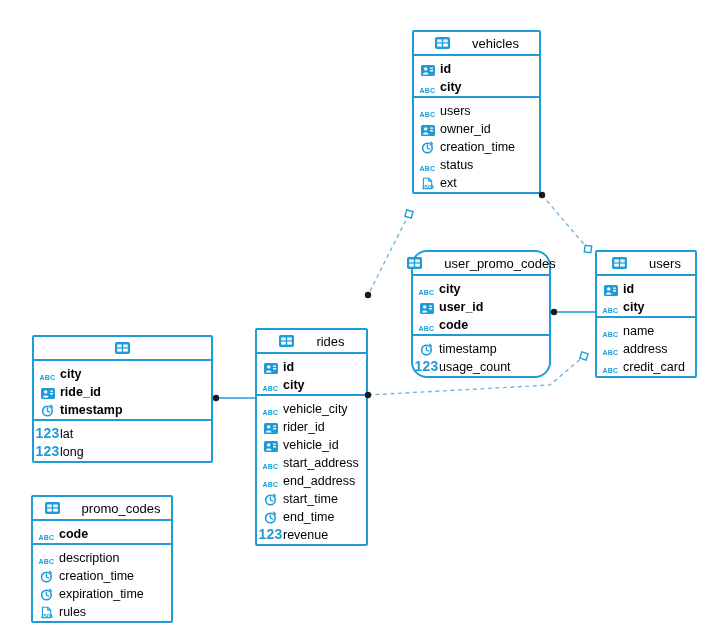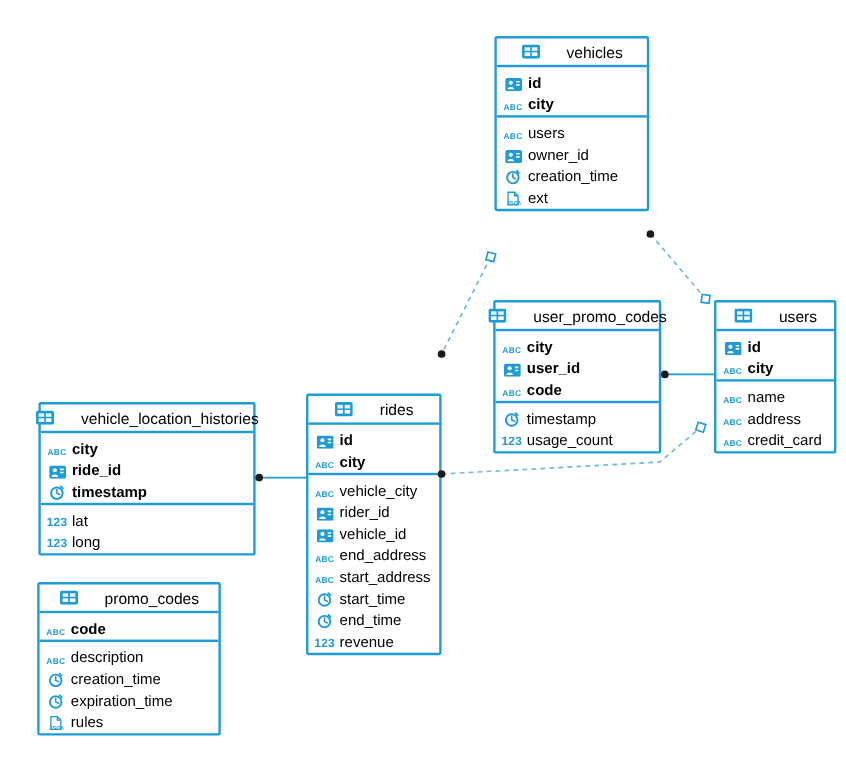--- a/index.html
+++ b/index.html
@@ -17,21 +17,21 @@
   }
   .section{padding:2px 0;}
   .section.keys{border-bottom:2px solid var(--blue);}
   .row{
     display:flex;align-items:flex-end;gap:4px;height:18px;
     padding:0 6px 0 5px;font-size:12.5px;white-space:nowrap;
   }
   .row.key{font-weight:bold;}
   .cicon{width:17px;min-width:17px;display:flex;align-items:center;justify-content:center;}
   .abc-glyph{font-size:7px;font-weight:700;color:var(--blue);letter-spacing:.2px;}
-  .num-glyph{font-size:10px;font-weight:700;color:var(--blue);letter-spacing:.2px;}
+  .num-glyph{font-size:14px;font-weight:700;color:var(--blue);letter-spacing:.2px;}
   #wires{position:absolute;left:0;top:0;pointer-events:none;}
   .wire-dashed{stroke:var(--dash);stroke-width:1.4;fill:none;stroke-dasharray:4 3.5;}
   .wire-solid{stroke:var(--blue);stroke-width:1.6;fill:none;}
   .wire-dot{fill:var(--dot);}
   .wire-square{fill:#fff;stroke:var(--blue);stroke-width:1.4;}
   .hlabel{display:inline-block;}
 </style>
 </head>
 <body>
 
@@ -93,31 +93,37 @@
             <svg width="13" height="13" viewBox="0 0 13 13">
               <circle cx="6.4" cy="7" r="4.8" fill="#fff" stroke="#1e9cd8" stroke-width="1.6"></circle>
               <path d="M6.4 7 L6.4 3.9 M6.4 7 L8.8 8.1" stroke="#1e9cd8" stroke-width="1.3" stroke-linecap="round" fill="none"></path>
               <path d="M9.7 1.3 L11.4 3" stroke="#1e9cd8" stroke-width="1.5" stroke-linecap="round"></path>
             </svg>
           </span>
           <span>creation_time</span>
         </div>
         <div class="row">
           <span class="cicon">
+            <span class="abc-glyph">ABC</span>
+          </span>
+          <span>status</span>
+        </div>
+        <div class="row">
+          <span class="cicon">
             <svg width="13" height="13" viewBox="0 0 13 13">
               <path d="M2.4 1.2 h5.4 l2.9 2.9 V11.8 h-8.3 z" fill="#fff" stroke="#1e9cd8" stroke-width="1.1"></path>
               <path d="M7.8 1.2 v2.9 h2.9" fill="none" stroke="#1e9cd8" stroke-width="1.1"></path>
               <text x="1" y="12.2" font-size="4.8" font-weight="bold" fill="#1e9cd8" font-family="Liberation Sans, sans-serif">JSON</text>
             </svg>
           </span>
           <span>ext</span>
         </div>
       </div>
     </div>
-    <div class="table-node" style="left: 411px; top: 250px; width: 140px;">
+    <div class="table-node" style="left: 411px; top: 250px; width: 140px; border-radius: 16px;">
       <div class="node-header">
         <span class="cicon">
           <svg width="15" height="12" viewBox="0 0 15 12">
             <rect width="15" height="12" rx="1.8" fill="#1e9cd8"></rect>
             <rect x="2.2" y="2.4" width="4.6" height="3" fill="#e4f3fb"></rect>
             <rect x="8.2" y="2.4" width="4.6" height="3" fill="#e4f3fb"></rect>
             <rect x="2.2" y="6.6" width="4.6" height="3" fill="#ffffff"></rect>
             <rect x="8.2" y="6.6" width="4.6" height="3" fill="#ffffff"></rect>
           </svg>
         </span>
@@ -283,30 +289,30 @@
               <rect x="9" y="2.5" width="3.1" height="1.3" rx="0.4" fill="#fff"></rect>
               <rect x="9" y="5.1" width="3.1" height="1.3" rx="0.4" fill="#fff"></rect>
             </svg>
           </span>
           <span>vehicle_id</span>
         </div>
         <div class="row">
           <span class="cicon">
             <span class="abc-glyph">ABC</span>
           </span>
+          <span>start_address</span>
+        </div>
+        <div class="row">
+          <span class="cicon">
+            <span class="abc-glyph">ABC</span>
+          </span>
           <span>end_address</span>
         </div>
         <div class="row">
           <span class="cicon">
-            <span class="abc-glyph">ABC</span>
-          </span>
-          <span>start_address</span>
-        </div>
-        <div class="row">
-          <span class="cicon">
             <svg width="13" height="13" viewBox="0 0 13 13">
               <circle cx="6.4" cy="7" r="4.8" fill="#fff" stroke="#1e9cd8" stroke-width="1.6"></circle>
               <path d="M6.4 7 L6.4 3.9 M6.4 7 L8.8 8.1" stroke="#1e9cd8" stroke-width="1.3" stroke-linecap="round" fill="none"></path>
               <path d="M9.7 1.3 L11.4 3" stroke="#1e9cd8" stroke-width="1.5" stroke-linecap="round"></path>
             </svg>
           </span>
           <span>start_time</span>
         </div>
         <div class="row">
           <span class="cicon">
@@ -330,21 +336,20 @@
       <div class="node-header">
         <span class="cicon">
           <svg width="15" height="12" viewBox="0 0 15 12">
             <rect width="15" height="12" rx="1.8" fill="#1e9cd8"></rect>
             <rect x="2.2" y="2.4" width="4.6" height="3" fill="#e4f3fb"></rect>
             <rect x="8.2" y="2.4" width="4.6" height="3" fill="#e4f3fb"></rect>
             <rect x="2.2" y="6.6" width="4.6" height="3" fill="#ffffff"></rect>
             <rect x="8.2" y="6.6" width="4.6" height="3" fill="#ffffff"></rect>
           </svg>
         </span>
-        <span class="hlabel">vehicle_location_histories</span>
       </div>
       <div class="section keys">
         <div class="row key">
           <span class="cicon">
             <span class="abc-glyph">ABC</span>
           </span>
           <span>city</span>
         </div>
         <div class="row key">
           <span class="cicon">
@@ -377,21 +382,21 @@
           <span>lat</span>
         </div>
         <div class="row">
           <span class="cicon">
             <span class="num-glyph">123</span>
           </span>
           <span>long</span>
         </div>
       </div>
     </div>
-    <div class="table-node" style="left: 31px; top: 485px; width: 153px;">
+    <div class="table-node" style="left: 31px; top: 495px; width: 142px;">
       <div class="node-header">
         <span class="cicon">
           <svg width="15" height="12" viewBox="0 0 15 12">
             <rect width="15" height="12" rx="1.8" fill="#1e9cd8"></rect>
             <rect x="2.2" y="2.4" width="4.6" height="3" fill="#e4f3fb"></rect>
             <rect x="8.2" y="2.4" width="4.6" height="3" fill="#e4f3fb"></rect>
             <rect x="2.2" y="6.6" width="4.6" height="3" fill="#ffffff"></rect>
             <rect x="8.2" y="6.6" width="4.6" height="3" fill="#ffffff"></rect>
           </svg>
         </span>

